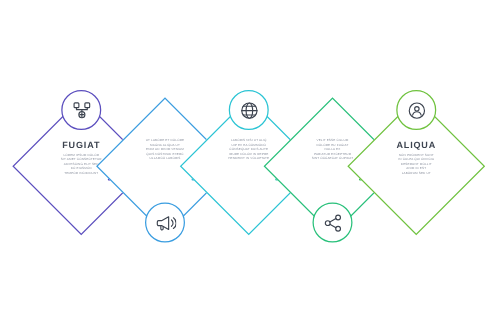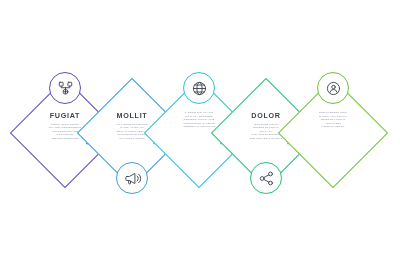--- a/index.html
+++ b/index.html
@@ -112,21 +112,20 @@
       <span>
         <svg width="17" height="17" viewBox="0 0 24 24" fill="none" stroke="#3d4450" stroke-width="1.3" stroke-linecap="round" stroke-linejoin="round">
           <path d="M4 9.2h3.4l8-4.3v14.2l-8-4.3H4a1.4 1.4 0 0 1-1.4-1.4v-2.8A1.4 1.4 0 0 1 4 9.2z"></path>
           <path d="M6.6 14.8v3.6a1.3 1.3 0 0 0 2.6 0v-2.6"></path>
           <path d="M18.6 8.4a4.6 4.6 0 0 1 0 7.2"></path>
           <path d="M20.8 6a7.4 7.4 0 0 1 0 12"></path>
         </svg>
       </span>
     </div>
     <div class="content">
-      <div class="title">MOLLIT</div>
       <div class="body">
         <span>UT LABORE ET DOLORE</span>
         <span>MAGNA ALIQUA UT</span>
         <span>ENIM AD MINIM VENIAM</span>
         <span>QUIS NOSTRUD EXERC</span>
         <span>ULLAMCO LABORIS</span>
       </div>
     </div>
   </div>
 
@@ -174,21 +173,20 @@
         <svg width="17" height="17" viewBox="0 0 24 24" fill="none" stroke="#3d4450" stroke-width="1.3" stroke-linecap="round" stroke-linejoin="round">
           <circle cx="17.6" cy="5.6" r="2.7"></circle>
           <circle cx="5.9" cy="12" r="2.7"></circle>
           <circle cx="17.6" cy="18.4" r="2.7"></circle>
           <path d="M8.3 10.7 L15.2 6.9"></path>
           <path d="M8.3 13.3 L15.2 17.1"></path>
         </svg>
       </span>
     </div>
     <div class="content">
-      <div class="title">DOLOR</div>
       <div class="body">
         <span>VELIT ESSE CILLUM</span>
         <span>DOLORE EU FUGIAT</span>
         <span>NULLA EX</span>
         <span>PARIATUR EXCEPTEUR</span>
         <span>SINT OCCAECAT CUPIDAT</span>
       </div>
     </div>
   </div>
 
@@ -204,20 +202,21 @@
     <div class="bubble up" style="color:#6fc23e;">
       <span>
         <svg width="17" height="17" viewBox="0 0 24 24" fill="none" stroke="#3d4450" stroke-width="1.3" stroke-linecap="round" stroke-linejoin="round">
           <circle cx="12" cy="12" r="8.6"></circle>
           <circle cx="12" cy="9.9" r="2.5"></circle>
           <path d="M7.2 17.2a4.9 4.9 0 0 1 9.6 0"></path>
         </svg>
       </span>
     </div>
     <div class="content">
+      <div class="title">ALIQUA</div>
       <div class="body">
         <span>NON PROIDENT SUNT</span>
         <span>IN CULPA QUI OFFICIA</span>
         <span>DESERUNT MOLLIT</span>
         <span>ANIM ID EST</span>
         <span>LABORUM SED UT</span>
       </div>
     </div>
   </div>
 

